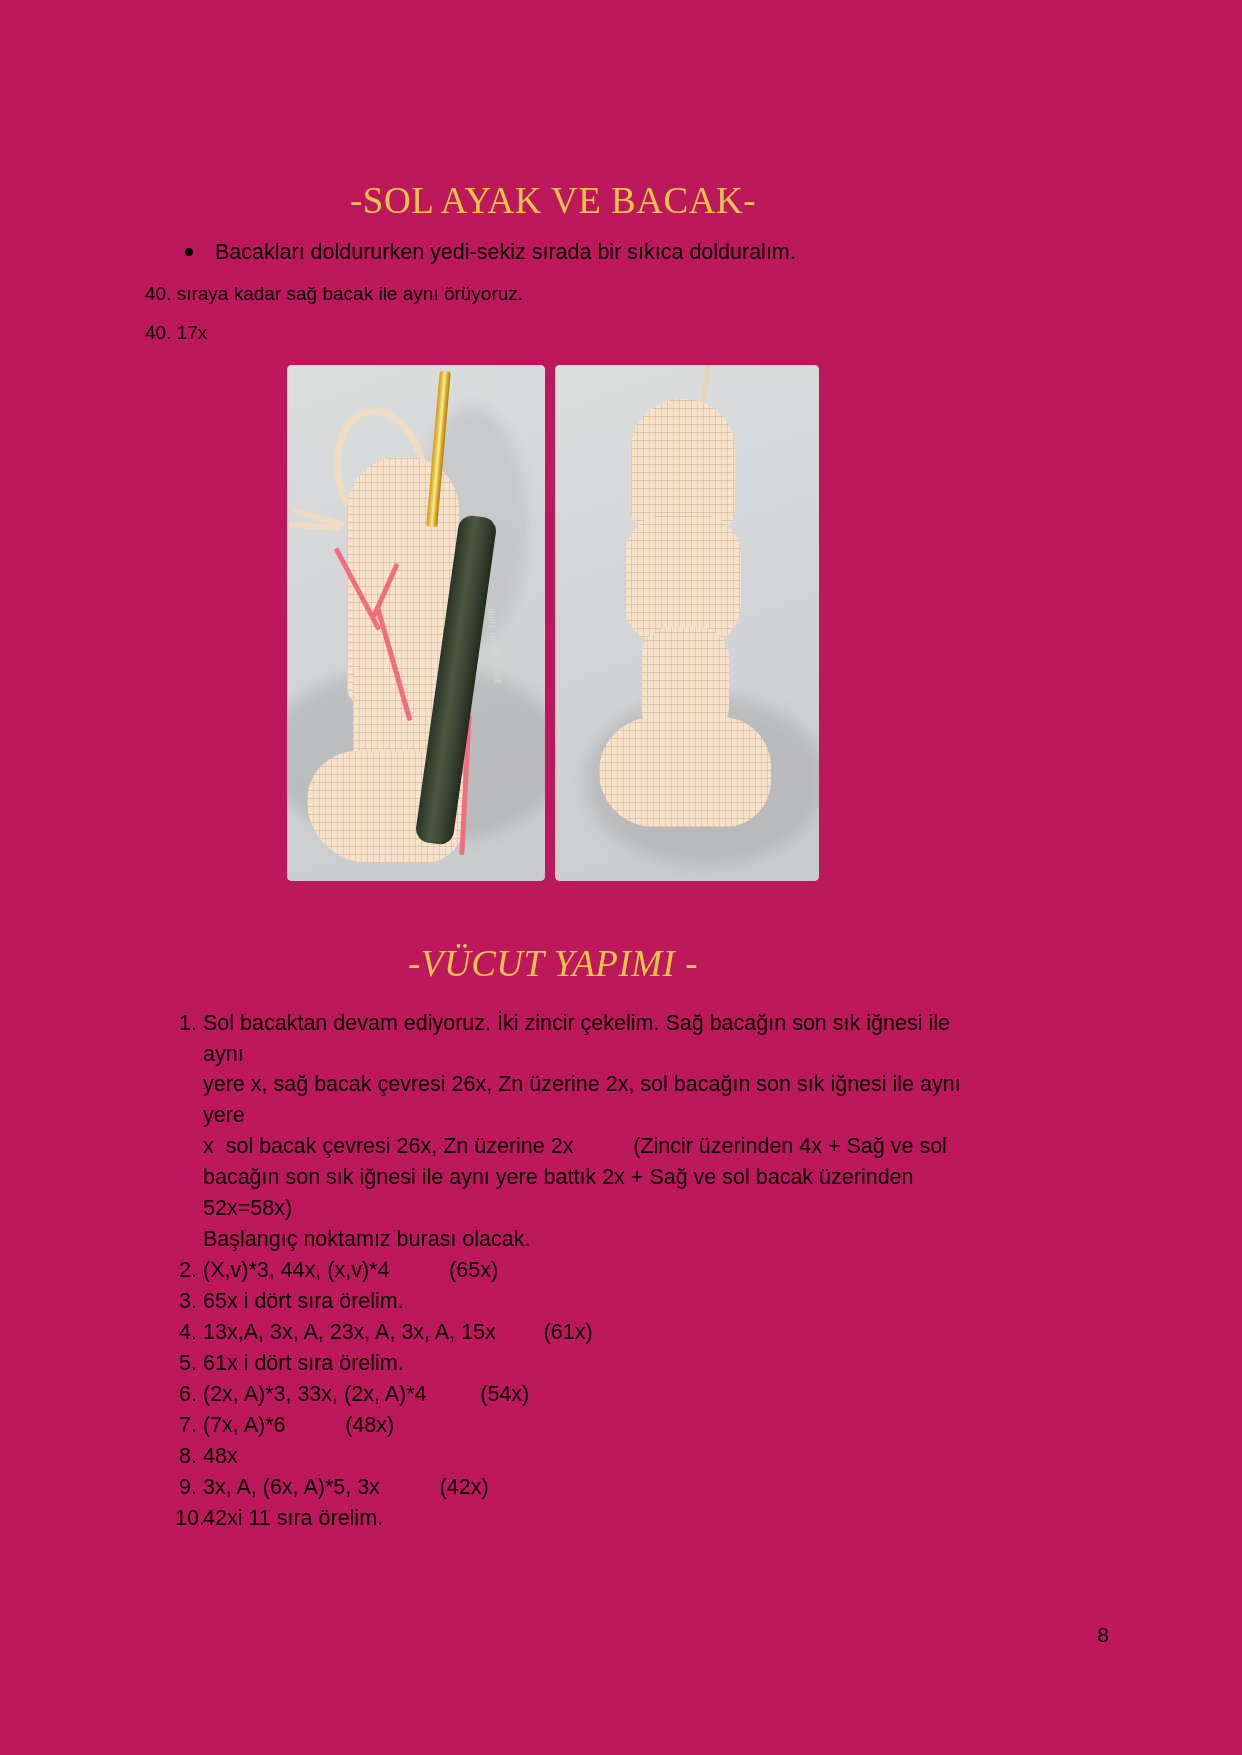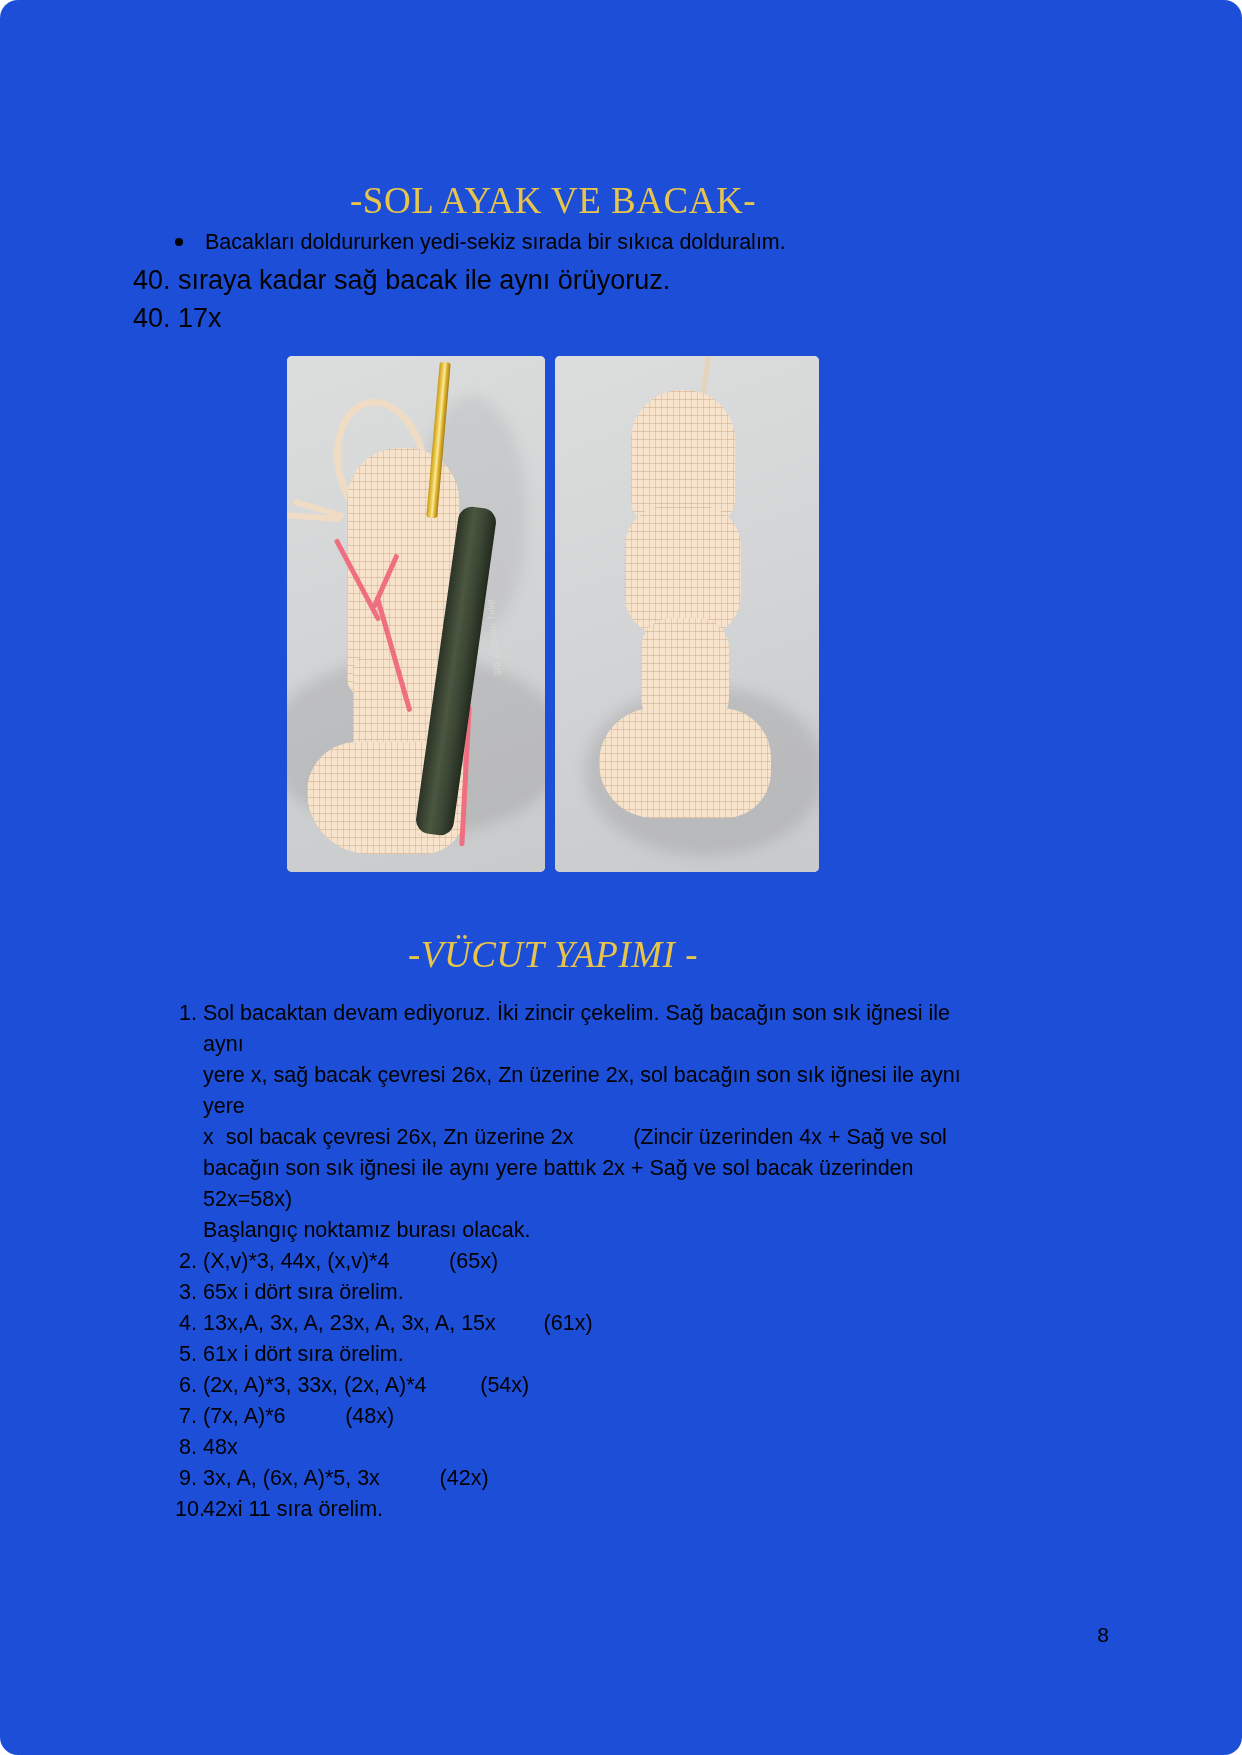--- a/index.html
+++ b/index.html
@@ -8,24 +8,23 @@
     background: #ffffff;
   }
   body {
     font-family: "Liberation Sans", sans-serif;
     color: #000000;
   }
   .page {
     position: relative;
     width: 1242px;
     height: 1755px;
-    background: #1d4ed8;
+    background: #be185d;
     overflow: hidden;
     box-sizing: border-box;
-    border-radius: 18px;
   }
   .content {
     position: absolute;
     left: 133px;
     top: 180px;
     width: 840px;
   }
 
   
   .section-title {
@@ -48,37 +47,37 @@
   ul.bullets {
     list-style: none;
     margin: 0;
     padding: 0;
   }
   ul.bullets > li {
     position: relative;
     padding-left: 68px;
     font-size: 21.5px;
     line-height: 1.42;
-    margin: 4px;
+    margin: 14px;
   }
   ul.bullets > li .dot {
     position: absolute;
     left: 38px;
     top: 11px;
     width: 8px;
     height: 8px;
     border-radius: 50%;
     background: #000;
   }
 
   
   .row-plain {
-    font-size: 27px;
+    font-size: 19px;
     line-height: 1.42;
-    margin: 0;
+    margin: 12px;
   }
 
   
   ol.numlist {
     list-style: none;
     margin: 0;
     padding: 0;
   }
   ol.numlist > li {
     position: relative;

